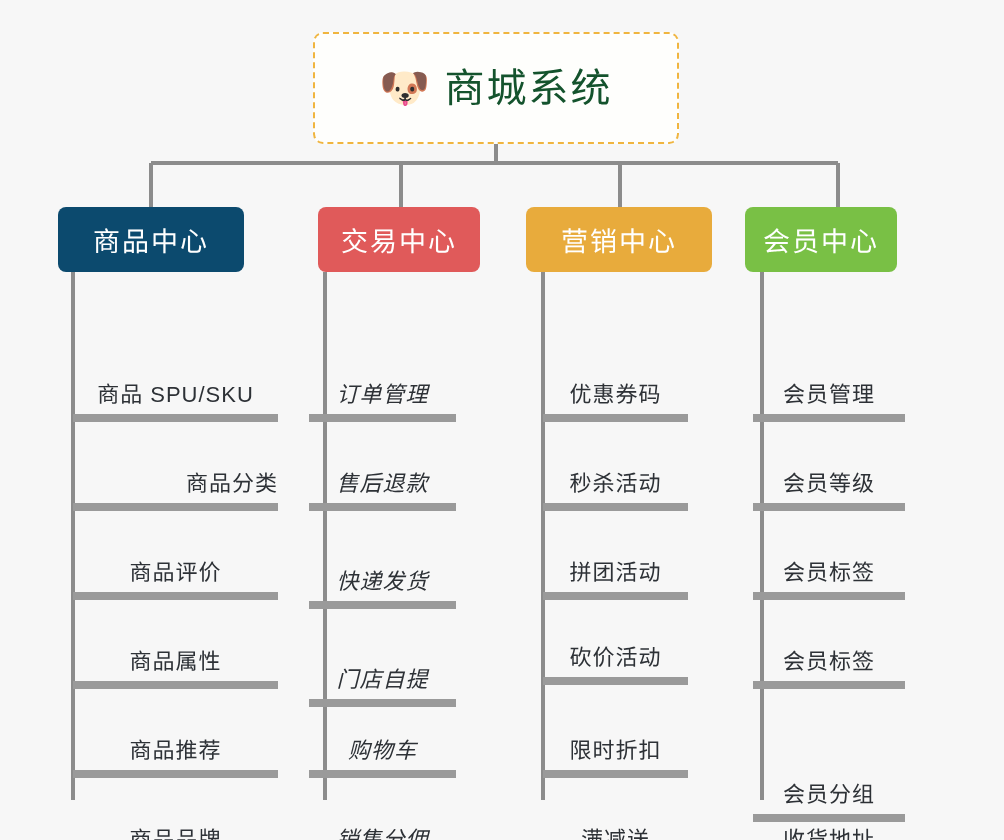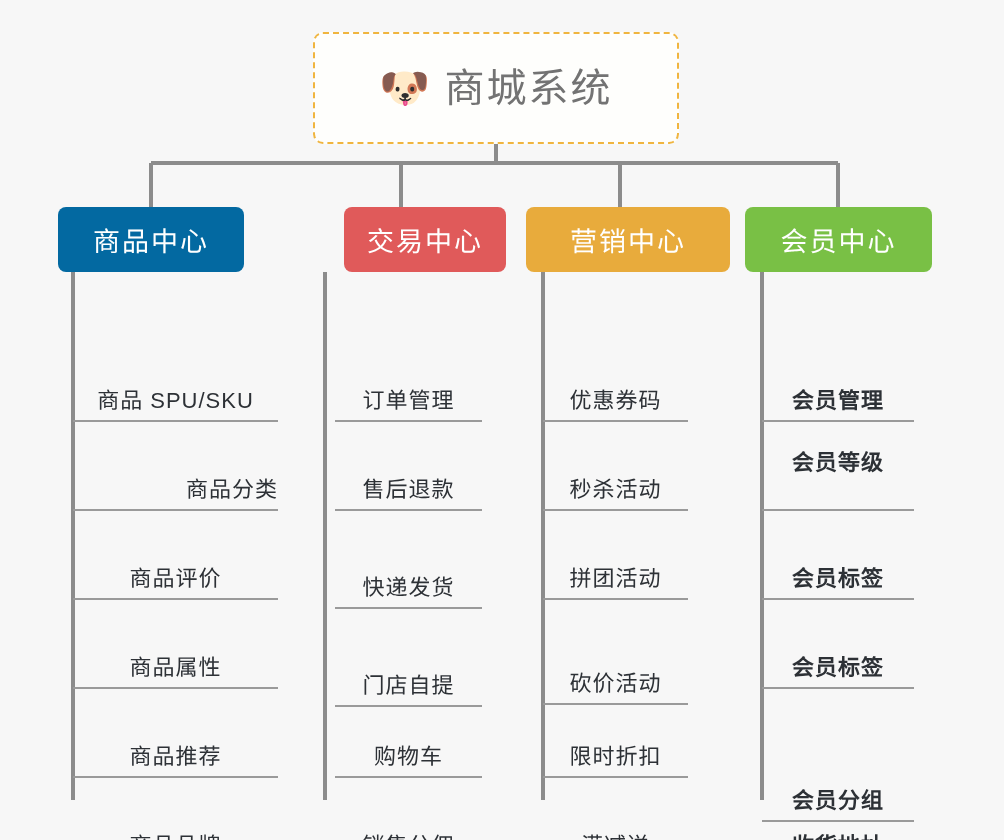--- a/index.html
+++ b/index.html
@@ -48,21 +48,21 @@
     justify-content: center;
     gap: 14px;
   }
   #root-node .root-emoji {
     font-size: 41px;
     line-height: 1;
     display: block;
   }
   #root-node .root-title {
     font-size: 40px;
-    color: #737373;
+    color: #14532d;
     letter-spacing: 2px;
     white-space: nowrap;
     line-height: 1;
   }
 
   
   .column {
     position: absolute;
     top: 207px;
   }
@@ -74,53 +74,53 @@
     align-items: center;
     justify-content: center;
     color: #FFFFFF;
     font-size: 27px;
     letter-spacing: 2px;
     white-space: nowrap;
   }
 
   
   #column-0 { left: 58px;  width: 186px; }
-  #column-1 { left: 320px; width: 162px; padding-left: 24px; }
-  #column-2 { left: 526px; width: 204px; }
-  #column-3 { left: 745px; width: 187px; }
+  #column-1 { left: 294px; width: 162px; padding-left: 24px; }
+  #column-2 { left: 526px; width: 186px; }
+  #column-3 { left: 745px; width: 152px; }
 
   
   .items {
     position: absolute;
     top: 65px;
     left: 0;
   }
   .leaf-item {
     position: absolute;
     height: 89px;
     display: flex;
     align-items: flex-end;
     justify-content: center;
     box-sizing: border-box;
-    border-bottom: 2px solid #14b8a6;
+    border-bottom: 8px solid #14b8a6;
     padding-bottom: 4px;
   }
   .leaf-label {
     font-size: 22px;
     color: #2D3136;
     letter-spacing: 1px;
     white-space: nowrap;
     line-height: 1.3;
   }
 
   
   #column-0 .leaf-item { left: 15px; width: 205px; }
-  #column-1 .leaf-item { left: 15px; width: 147px; }
+  #column-1 .leaf-item { left: 15px; width: 147px; font-style: italic; }
   #column-2 .leaf-item { left: 17px; width: 145px; }
-  #column-3 .leaf-item { left: 17px; width: 152px; font-weight: bold; }
+  #column-3 .leaf-item { left: 8px; width: 152px; }
 </style>
 </head>
 <body>
 
 <div id="chart-root">
 
   <svg id="connector-layer" viewBox="0 0 1004 840" width="1004" height="840" aria-hidden="true">
     <g id="trunk-lines" stroke="#8C8C8C" stroke-width="4" fill="none" stroke-linecap="butt">
         <path d="M 496 144 L 496 163"></path>
         <path d="M 151 163 L 838 163"></path>
@@ -134,21 +134,21 @@
         <path d="M 762 272 L 762 800"></path>
       </g>
   </svg>
 
   <div id="root-node">
     <span class="root-emoji">🐶</span>
     <span class="root-title">商城系统</span>
   </div>
 
   <div class="column" id="column-0">
-    <div class="col-header" style="background: #0369a1;">
+    <div class="col-header" style="background: #0c4a6e;">
       <span>商品中心</span>
     </div>
     <div class="items">
         <div class="leaf-item" style="top: 61px; border-bottom-color: rgb(154, 154, 154);">
           <span class="leaf-label">商品 SPU/SKU</span>
         </div>
         <div class="leaf-item" style="top: 150px; border-bottom-color: rgb(154, 154, 154); justify-content: flex-end;">
           <span class="leaf-label">商品分类</span>
         </div>
         <div class="leaf-item" style="top: 239px; border-bottom-color: rgb(154, 154, 154); font-family: Liberation Serif, serif;">
@@ -199,41 +199,41 @@
     <div class="items">
         <div class="leaf-item" style="top: 61px; border-bottom-color: rgb(154, 154, 154);">
           <span class="leaf-label">优惠券码</span>
         </div>
         <div class="leaf-item" style="top: 150px; border-bottom-color: rgb(154, 154, 154); align-items: flex-end;">
           <span class="leaf-label">秒杀活动</span>
         </div>
         <div class="leaf-item" style="top: 239px; border-bottom-color: rgb(154, 154, 154);">
           <span class="leaf-label">拼团活动</span>
         </div>
-        <div class="leaf-item" style="top: 344px; border-bottom-color: rgb(154, 154, 154);">
+        <div class="leaf-item" style="top: 324px; border-bottom-color: rgb(154, 154, 154);">
           <span class="leaf-label">砍价活动</span>
         </div>
         <div class="leaf-item" style="top: 417px; border-bottom-color: rgb(154, 154, 154);">
           <span class="leaf-label">限时折扣</span>
         </div>
         <div class="leaf-item" style="top: 506px; border-bottom-color: rgb(154, 154, 154);">
           <span class="leaf-label">满减送</span>
         </div>
       </div>
   </div>
 
   <div class="column" id="column-3">
     <div class="col-header" style="background: rgb(121, 192, 69);">
       <span>会员中心</span>
     </div>
     <div class="items">
         <div class="leaf-item" style="top: 61px; border-bottom-color: rgb(154, 154, 154);">
           <span class="leaf-label">会员管理</span>
         </div>
-        <div class="leaf-item" style="top: 150px; border-bottom-color: rgb(154, 154, 154); align-items: center;">
+        <div class="leaf-item" style="top: 150px; border-bottom-color: rgb(154, 154, 154);">
           <span class="leaf-label">会员等级</span>
         </div>
         <div class="leaf-item" style="top: 239px; border-bottom-color: rgb(154, 154, 154);">
           <span class="leaf-label">会员标签</span>
         </div>
         <div class="leaf-item" style="top: 328px; border-bottom-color: rgb(154, 154, 154);">
           <span class="leaf-label">会员标签</span>
         </div>
         <div class="leaf-item" style="top: 417px; border-bottom-color: rgb(154, 154, 154); margin-top: 44px;">
           <span class="leaf-label">会员分组</span>

